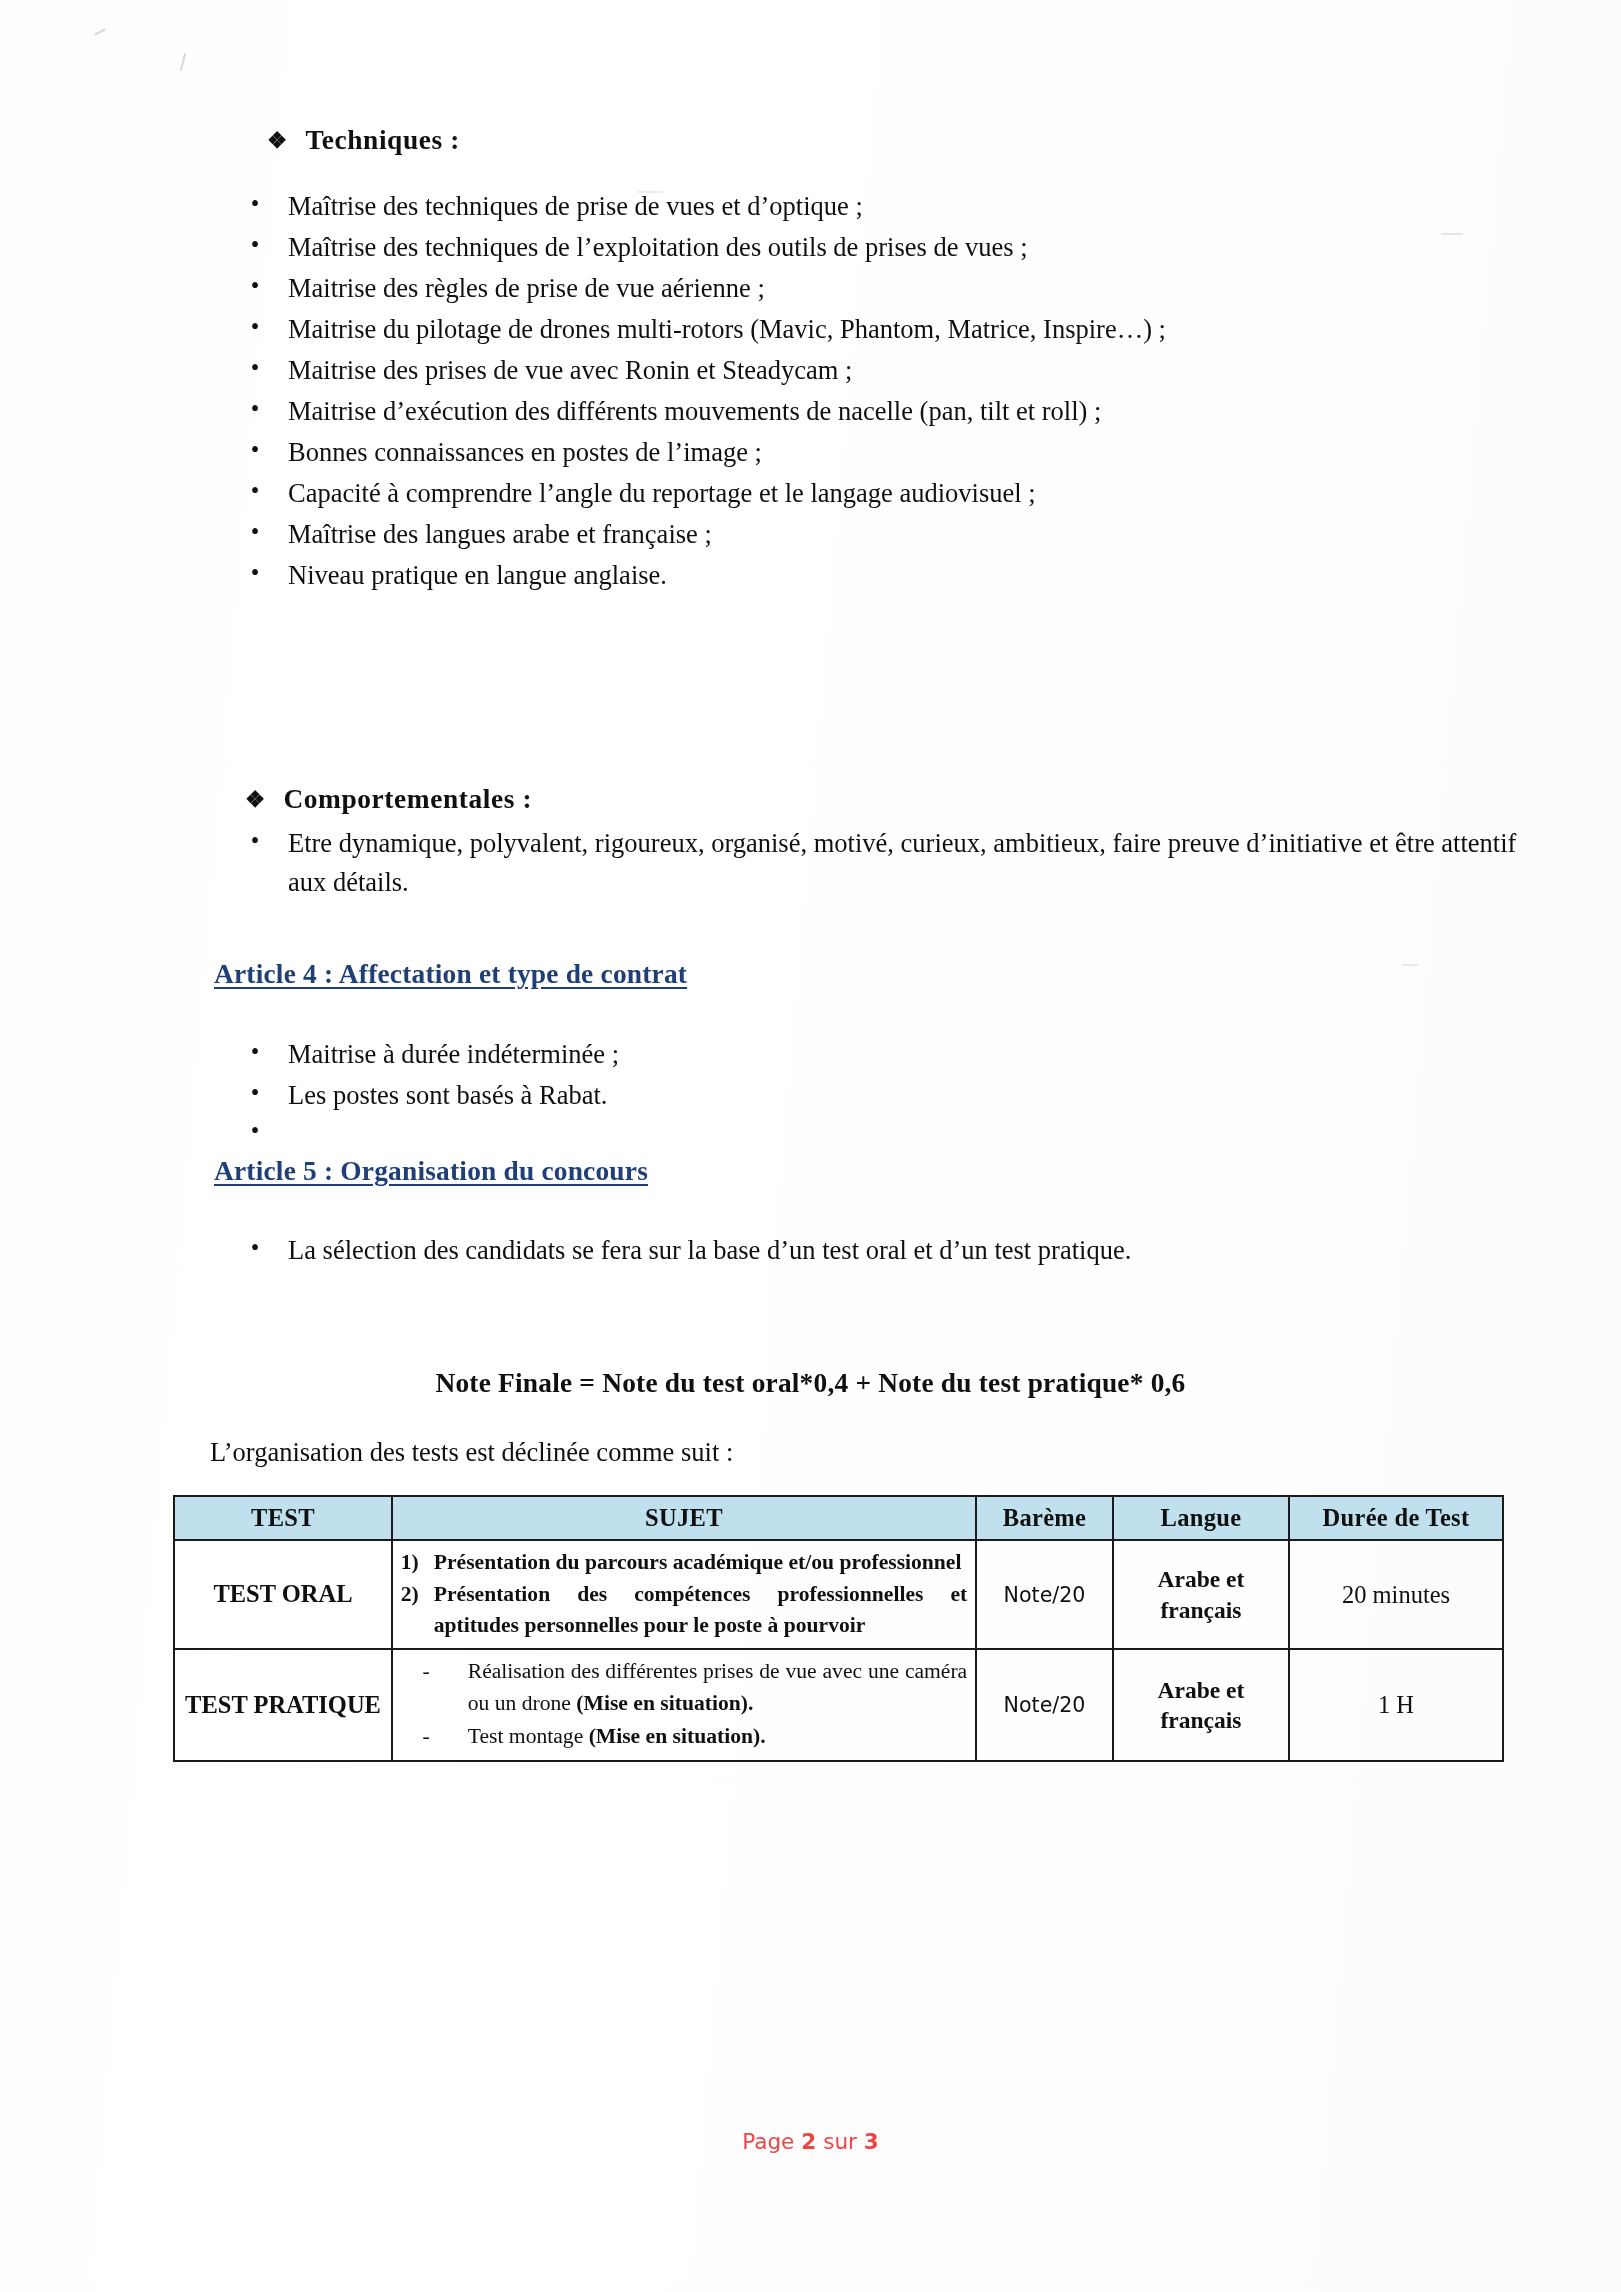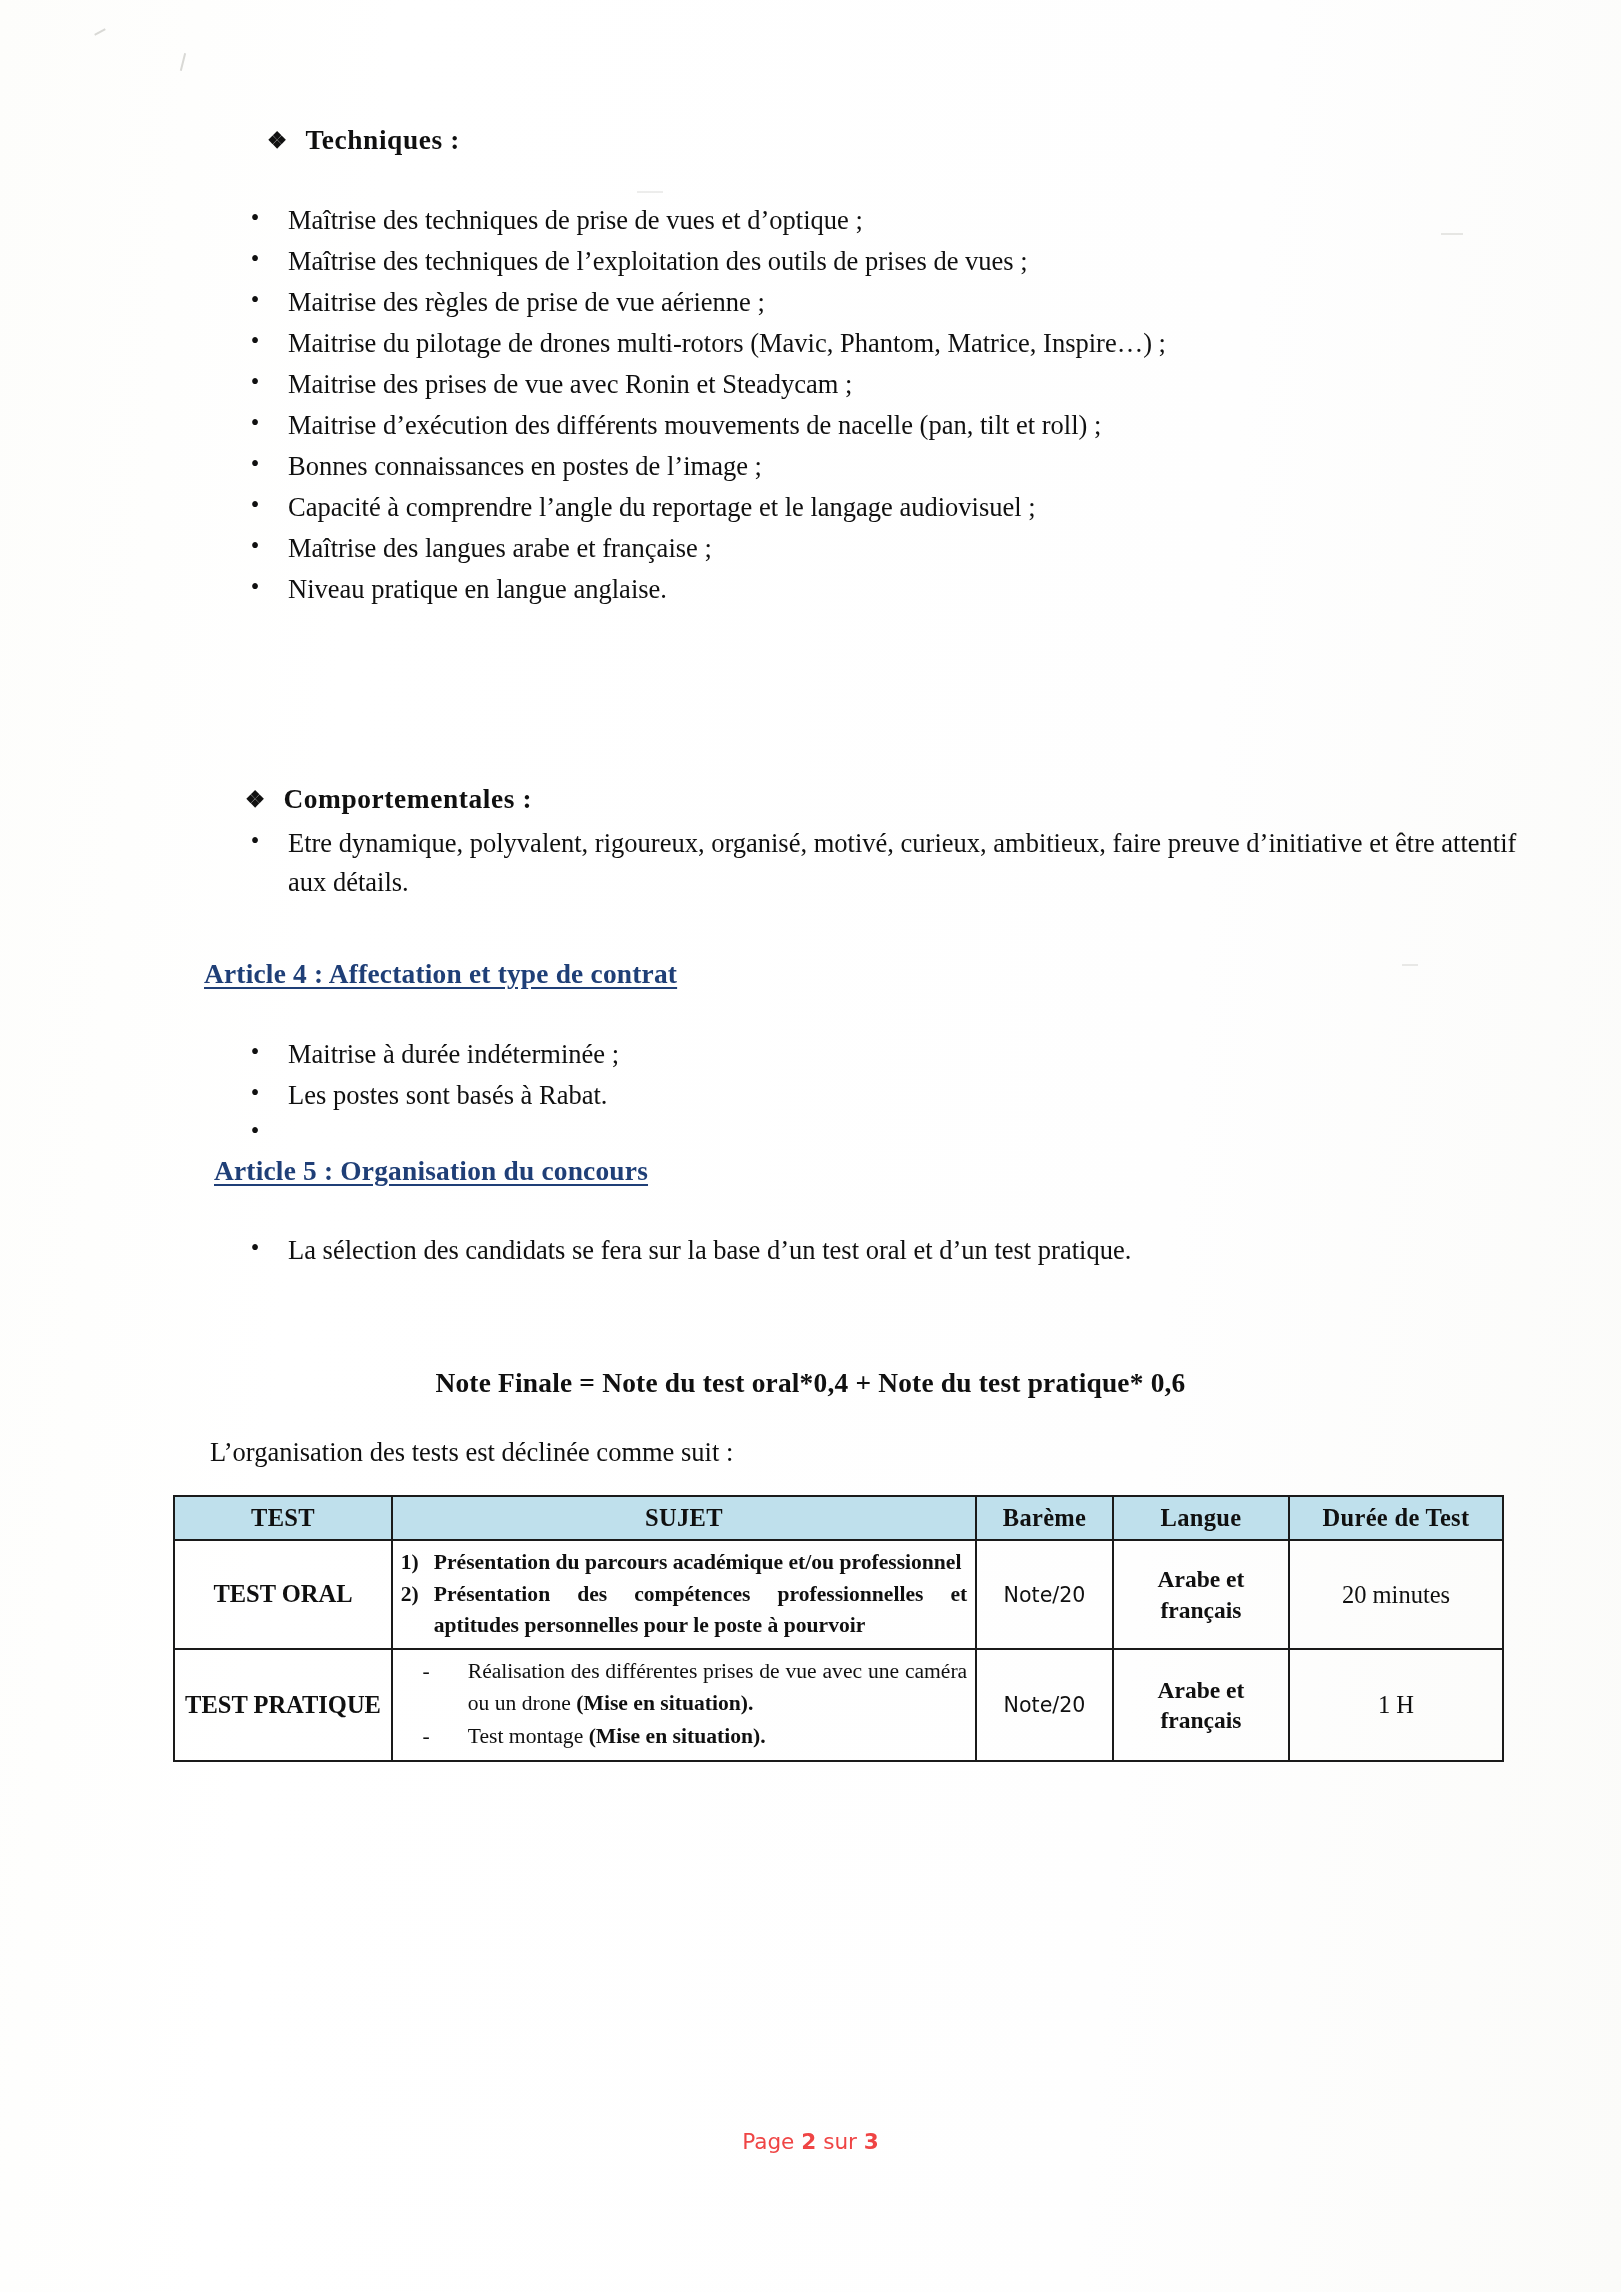--- a/index.html
+++ b/index.html
@@ -210,21 +210,21 @@
 <div class="scan-speck" style="left:1402px;top:964px;width:15.7px;height:2px;opacity:.3;"></div>
 <div class="scan-speck" style="left:637px;top:191px;width:25.5px;height:2px;opacity:.25;"></div>
 
 <div class="content">
 
   <div style="position:absolute;left:267px;top:125px;" class="skill-heading">
     <span class="diamond-bullet">❖</span>
     <span>Techniques :</span>
   </div>
 
-  <ul class="bl" style="position:absolute;left:243px;top:201px;width:1274px;">
+  <ul class="bl" style="position:absolute;left:243px;top:187px;width:1274px;">
     <li>Maîtrise des techniques de prise de vues et d’optique ;</li>
     <li>Maîtrise des techniques de l’exploitation des outils de prises de vues ;</li>
     <li>Maitrise des règles de prise de vue aérienne ;</li>
     <li>Maitrise du pilotage de drones multi-rotors (Mavic, Phantom, Matrice, Inspire…) ;</li>
     <li>Maitrise des prises de vue avec Ronin et Steadycam ;</li>
     <li>Maitrise d’exécution des différents mouvements de nacelle (pan, tilt et roll) ;</li>
     <li>Bonnes connaissances en postes de l’image ;</li>
     <li>Capacité à comprendre l’angle du reportage et le langage audiovisuel ;</li>
     <li>Maîtrise des langues arabe et française ;</li>
     <li>Niveau pratique en langue anglaise.</li>
@@ -232,21 +232,21 @@
 
   <div style="position:absolute;left:245px;top:784px;" class="skill-heading">
     <span class="diamond-bullet">❖</span>
     <span>Comportementales :</span>
   </div>
 
   <ul class="bl" style="position:absolute;left:243px;top:824px;width:1274px;">
     <li>Etre dynamique, polyvalent, rigoureux, organisé, motivé, curieux, ambitieux, faire preuve d’initiative et être attentif aux détails.</li>
   </ul>
 
-  <div style="position:absolute;left:204px;top:959px;">
+  <div style="position:absolute;left:214px;top:959px;">
     <span class="article-title">Article 4 : Affectation et type de contrat</span>
   </div>
 
   <ul class="bl" style="position:absolute;left:243px;top:1035px;width:1274px;">
     <li>Maitrise à durée indéterminée ;</li>
     <li>Les postes sont basés à Rabat.</li>
     <li class="empty"></li>
   </ul>
 
   <div style="position:absolute;left:214px;top:1156px;">

